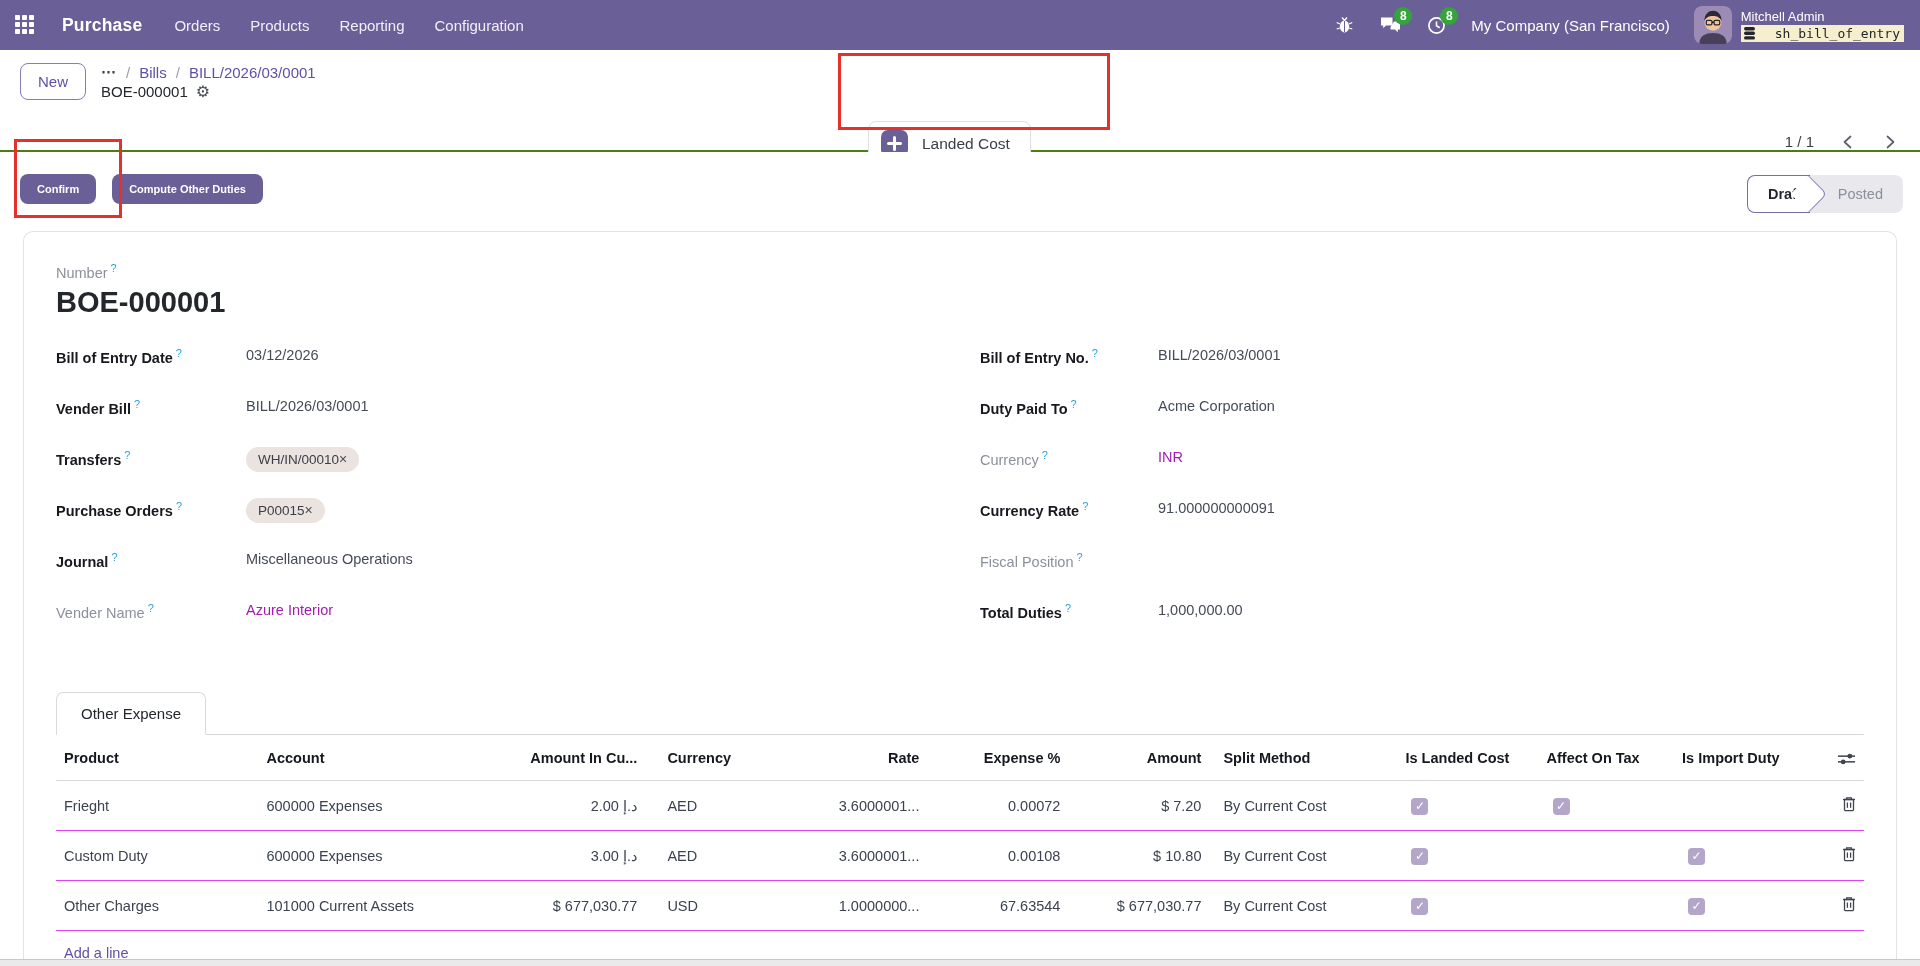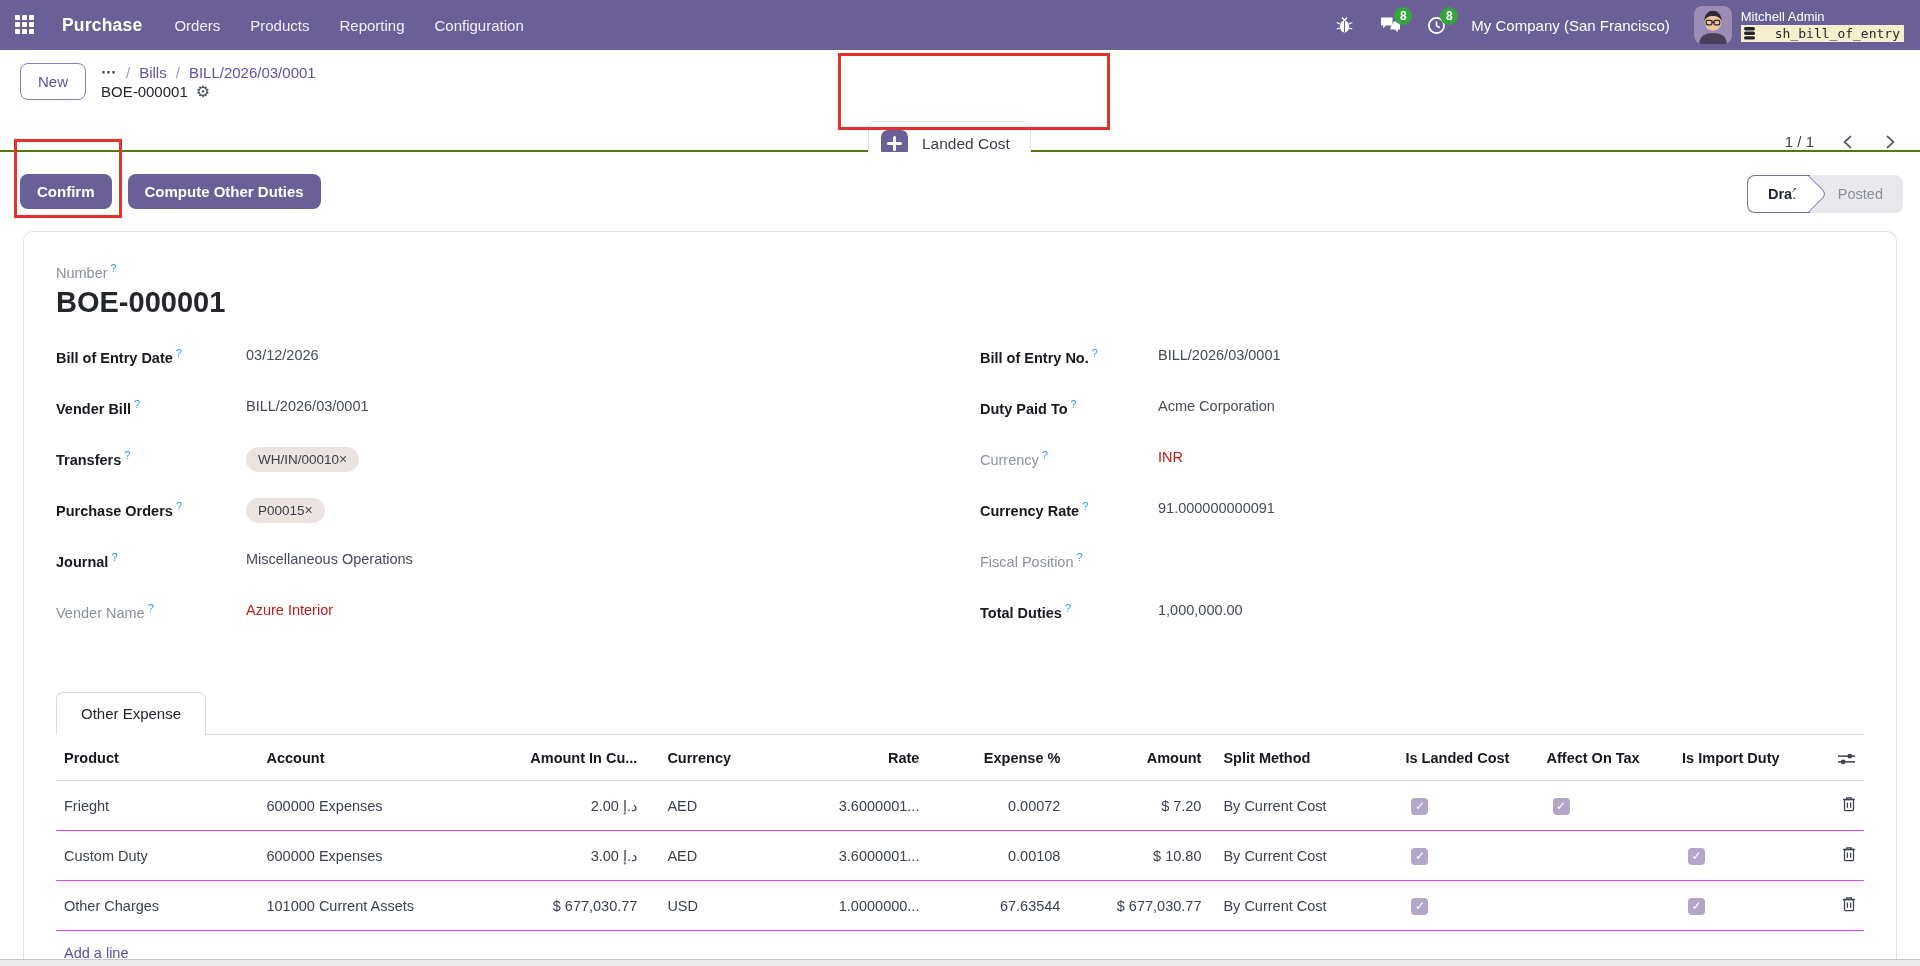--- a/index.html
+++ b/index.html
@@ -60,21 +60,21 @@
   }
   .btn-landed-label { font-size:15.5px; color:#3a3f47; }
   .pager { position:absolute; right:22px; top:83px; display:flex; align-items:center; gap:26px; }
   .pager-count { font-size:15px; color:#3a3f47; }
   .pager-arrow { cursor:pointer; display:flex; }
   
   .status-row { position:relative; height:79px; background:#fff; }
   .action-buttons { position:absolute; left:20px; top:22px; display:flex; gap:16px; }
   .btn-primary {
     background:#6b5f97; color:#fff; border:none; border-radius:8px; padding:9px 17px;
-    font-size:15px; font-weight:600; cursor:pointer; font-family:inherit;
+    font-size:11px; font-weight:600; cursor:pointer; font-family:inherit;
   }
   .statusbar { position:absolute; right:17px; top:23px; background:#e9e9ed; border-radius:8px; display:flex; height:38px; }
   .state-draft {
     position:relative; background:#fff; border:1.5px solid #7c6bab; border-right:none;
     border-radius:8px 0 0 8px; display:flex; align-items:center; padding:0 8px 0 20px;
     font-weight:700; font-size:14.5px; color:#1f2430; z-index:2; cursor:pointer;
   }
   .state-draft::after {
     content:""; position:absolute; right:-12px; top:50%; width:25px; height:25px;
     transform:translateY(-50%) rotate(45deg); background:#fff;
@@ -94,21 +94,21 @@
   .field-label.muted { font-weight:400; color:#8b909a; }
   sup.help { color:#2d9fd8; font-size:11px; margin-left:3px; cursor:default; }
   .number-block { margin-bottom:26px; }
   .number-label { font-size:14.5px; color:#8b909a; }
   .record-number { font-size:29px; font-weight:600; color:#23262b; margin-top:5px; }
   .fields-grid { display:grid; grid-template-columns:1fr 1fr; column-gap:40px; }
   .o-field { display:flex; align-items:flex-start; min-height:51px; }
   .o-field .lbl { flex:0 0 190px; padding-top:2px; }
   .fields-col.right .o-field .lbl { flex-basis:178px; }
   .o-field .val { color:#454b56; padding-top:2px; }
-  .o-field a.val { color:#b91c1c; text-decoration:none; cursor:pointer; }
+  .o-field a.val { color:#a21caf; text-decoration:none; cursor:pointer; }
   .tag-pill {
     background:#ebe3df; border-radius:999px; padding:5px 12px; font-size:13.5px; color:#3a3f47;
     display:inline-flex; align-items:center; gap:0; cursor:pointer;
   }
   .tag-x { color:#4a4f57; font-size:14px; cursor:pointer; line-height:1; }
   
   .notebook { margin-top:40px; }
   .tab-row { border-bottom:1px solid #d9dadf; padding-left:0; }
   .tab {
     display:inline-block; background:#fff; border:1px solid #d9dadf; border-bottom:1px solid #fff;

